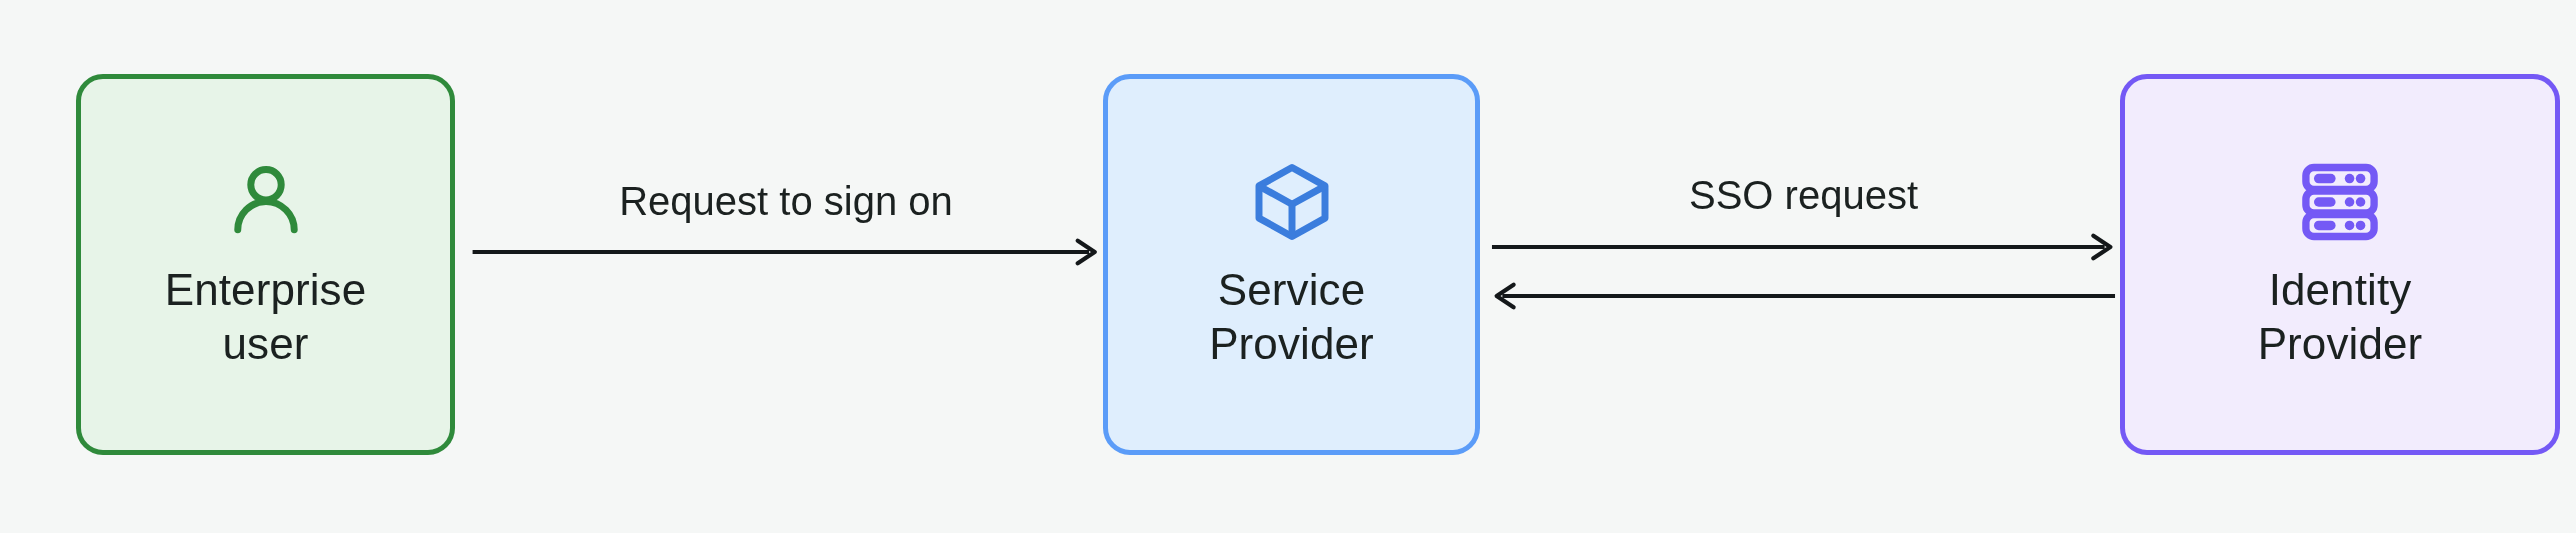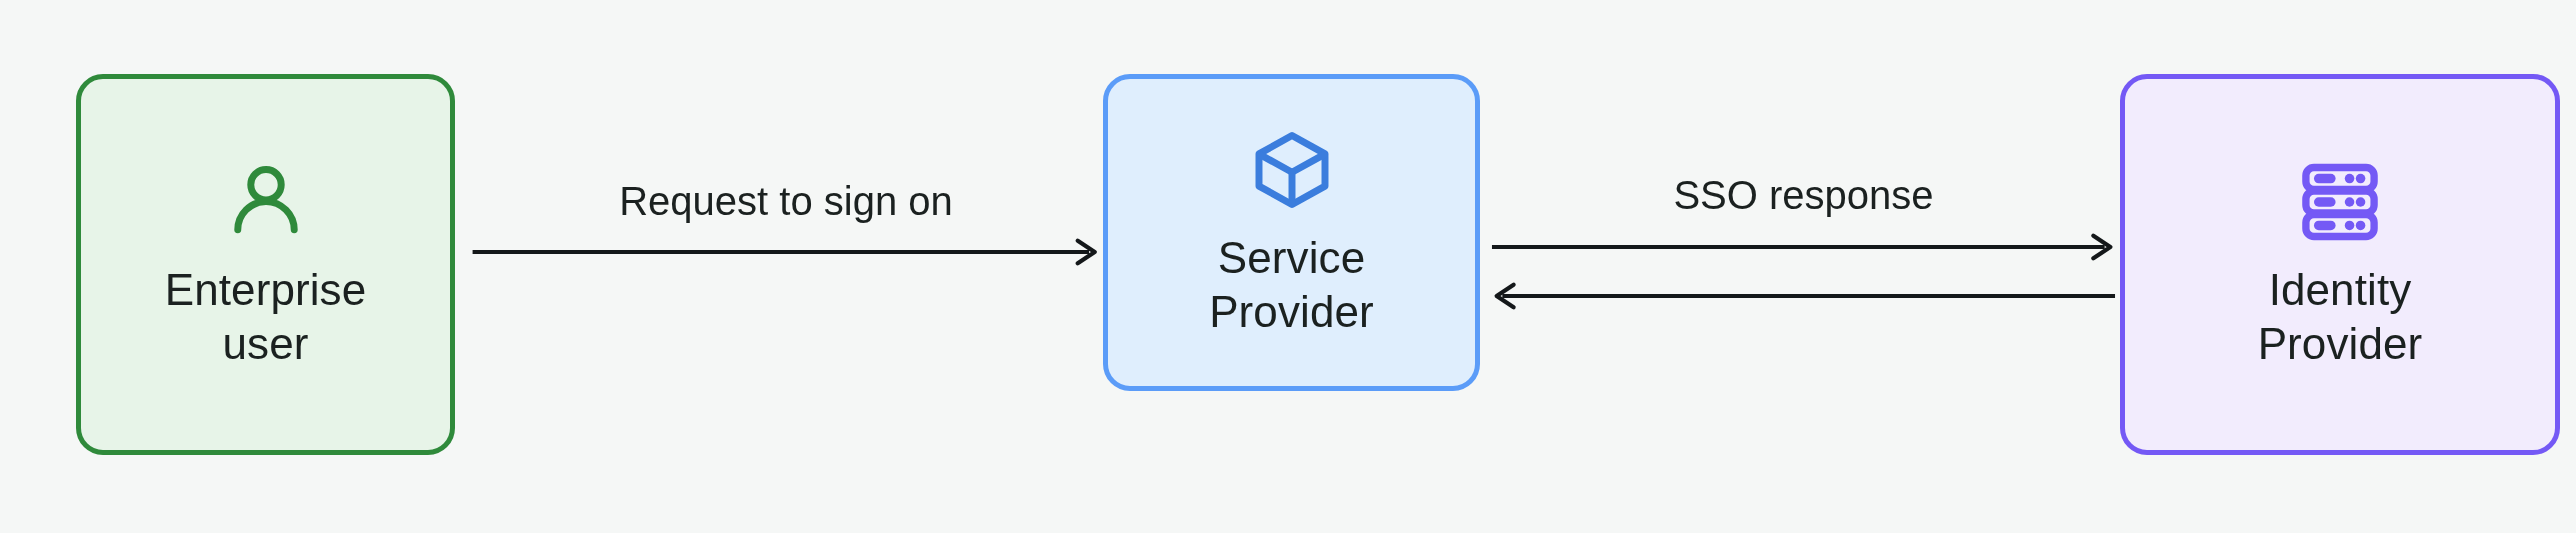--- a/index.html
+++ b/index.html
@@ -56,21 +56,21 @@
     width: 379px;
     height: 381px;
     background: #e7f4e8;
     border-color: #2f8a3b;
   }
 
   #node-service-provider {
     left: 1103px;
     top: 74px;
     width: 377px;
-    height: 317px;
+    height: 381px;
     background: #dfeefd;
     border-color: #5b9cf8;
   }
 
   #node-identity-provider {
     left: 2120px;
     top: 74px;
     width: 440px;
     height: 381px;
     background: #f2ecfd;
@@ -165,21 +165,21 @@
   </div>
 
   <div class="edge-label" id="edge-label-request-sign-on">Request to sign on</div>
   <div class="edge" id="edge-request-sign-on">
     <svg width="634" height="32" viewBox="0 0 666 34">
       <line x1="0" y1="17" x2="655" y2="17" stroke="#14181a" stroke-width="4.5"></line>
       <polyline points="643,5 661,17 643,29" fill="none" stroke="#14181a" stroke-width="4.5" stroke-linecap="round" stroke-linejoin="round"></polyline>
     </svg>
   </div>
 
-  <div class="edge-label" id="edge-label-sso-request">SSO response</div>
+  <div class="edge-label" id="edge-label-sso-request">SSO request</div>
   <div class="edge" id="edge-sso-request">
     <svg width="631" height="32" viewBox="0 0 662 34">
       <line x1="0" y1="17" x2="651" y2="17" stroke="#14181a" stroke-width="4.5"></line>
       <polyline points="639,5 657,17 639,29" fill="none" stroke="#14181a" stroke-width="4.5" stroke-linecap="round" stroke-linejoin="round"></polyline>
     </svg>
   </div>
 
   <div class="edge" id="edge-sso-response">
     <svg width="631" height="32" viewBox="0 0 662 34">
       <line x1="11" y1="17" x2="662" y2="17" stroke="#14181a" stroke-width="4.5"></line>

